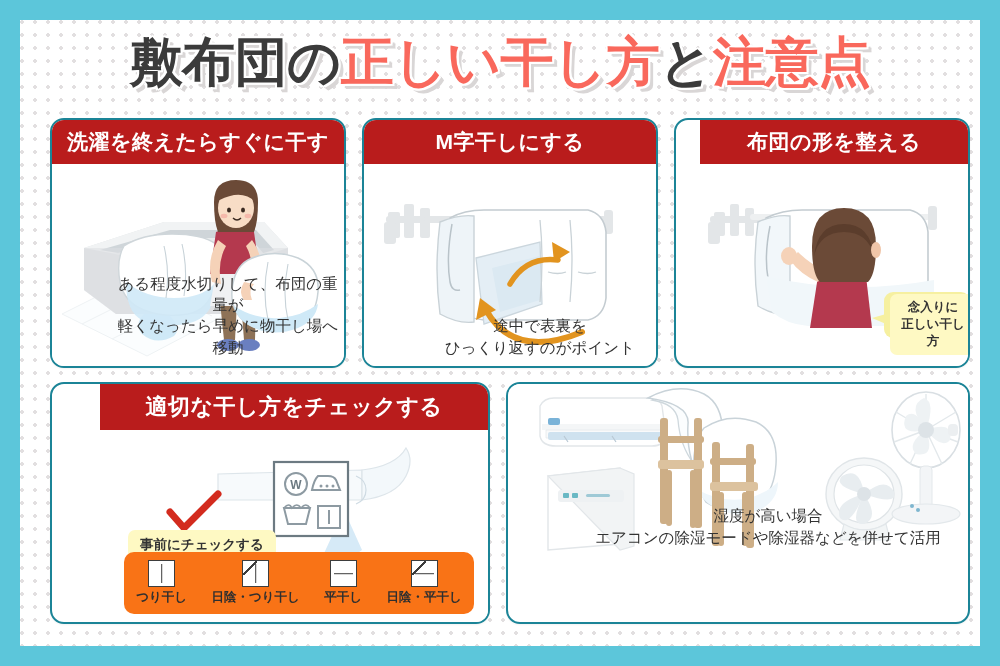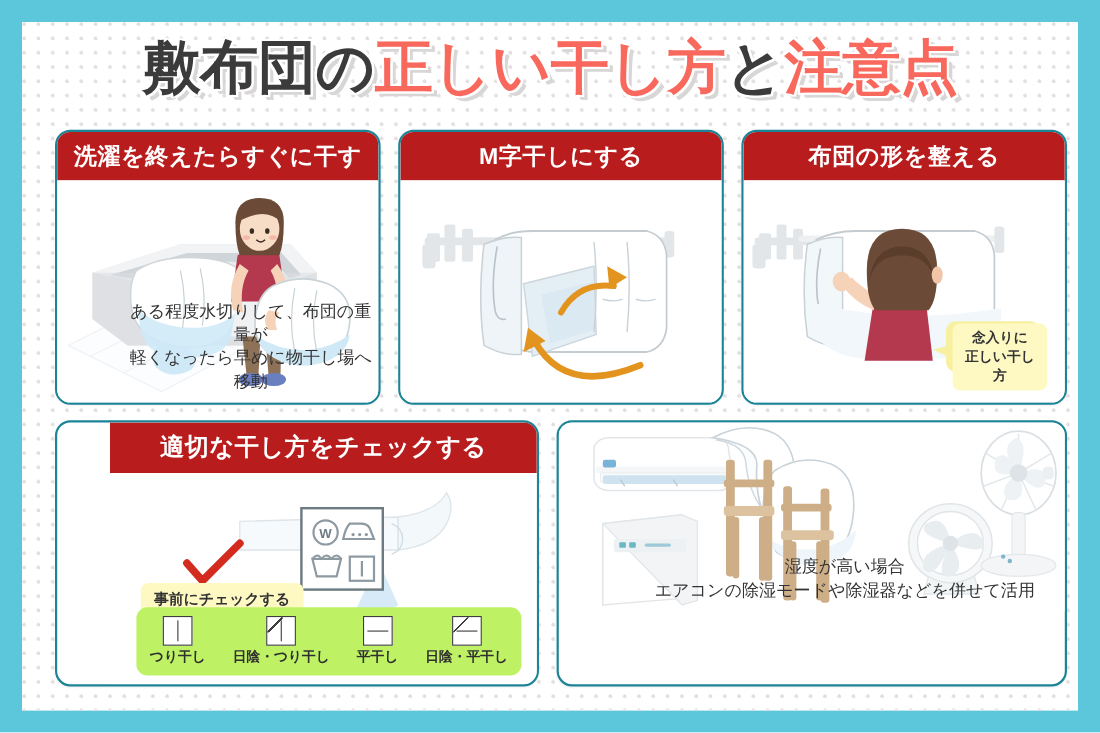--- a/index.html
+++ b/index.html
@@ -67,21 +67,21 @@
     color: #333333;
     font-size: 15.5px;
     font-weight: 500;
     line-height: 1.38;
     margin-left: 48px;
   }
 
   
   #card1 { left: 30px;  top: 98px;  width: 296px; height: 250px; }
   #card2 { left: 342px; top: 98px;  width: 296px; height: 250px; }
-  #card3 { left: 654px; top: 98px;  width: 296px; height: 250px; }
+  #card3 { left: 654px; top: 98px;  width: 296px; height: 250px; padding-left: 24px; }
   #card1 .card-head, #card2 .card-head, #card3 .card-head { height: 44px; font-size: 21px; }
   #card1 .card-body, #card2 .card-body, #card3 .card-body { height: 202px; }
 
   
   #card4 { left: 30px;  top: 362px; width: 440px; height: 242px; padding-left: 48px; }
   #card5 { left: 486px; top: 362px; width: 464px; height: 242px; }
   #card4 .card-head { height: 46px; font-size: 22px; }
   #card4 .card-body { height: 192px; }
   #card5 .card-head { height: 66px; font-size: 22px; line-height: 1.28; flex-direction: column; }
   #card5 .card-body { height: 172px; padding-left: 43px; }
@@ -98,21 +98,21 @@
     font-weight: 600;
     line-height: 1.35;
     text-align: center;
     padding: 5px 9px;
   }
 
   
   .sym-strip {
     position: absolute; left: 24px; bottom: 8px;
     width: 350px; height: 62px;
-    background: #bef264;
+    background: #f97316;
     border-radius: 10px;
     display: flex; align-items: center; justify-content: space-around;
   }
   .sym { text-align: center; }
   .sym-box {
     width: 27px; height: 27px;
     border: 1.6px solid #3d3d3d;
     margin: 0 auto 2px auto;
     position: relative;
     background: #fff;
@@ -255,20 +255,24 @@
 
             <g fill="none" stroke="#e2941f" stroke-width="5.5" stroke-linecap="round">
               <path d="M146 120 q16 -28 48 -24"></path>
             </g>
             <path d="M206 88 l-18 -10 l2 20 z" fill="#e2941f"></path>
             <g fill="none" stroke="#e2941f" stroke-width="6" stroke-linecap="round">
               <path d="M122 146 q28 50 96 22"></path>
             </g>
             <path d="M116 134 l-4 22 l20 -10 z" fill="#e2941f"></path>
           </svg>
+        </div>
+        <div class="caption">
+          <div>途中で表裏を</div>
+          <div>ひっくり返すのがポイント</div>
         </div>
       </div>
     </div>
 
     <div class="card" id="card3">
       <div class="card-head">布団の形を整える</div>
       <div class="card-body">
         <div class="illus">
           <svg width="292" height="202" viewBox="0 0 292 202">
 

